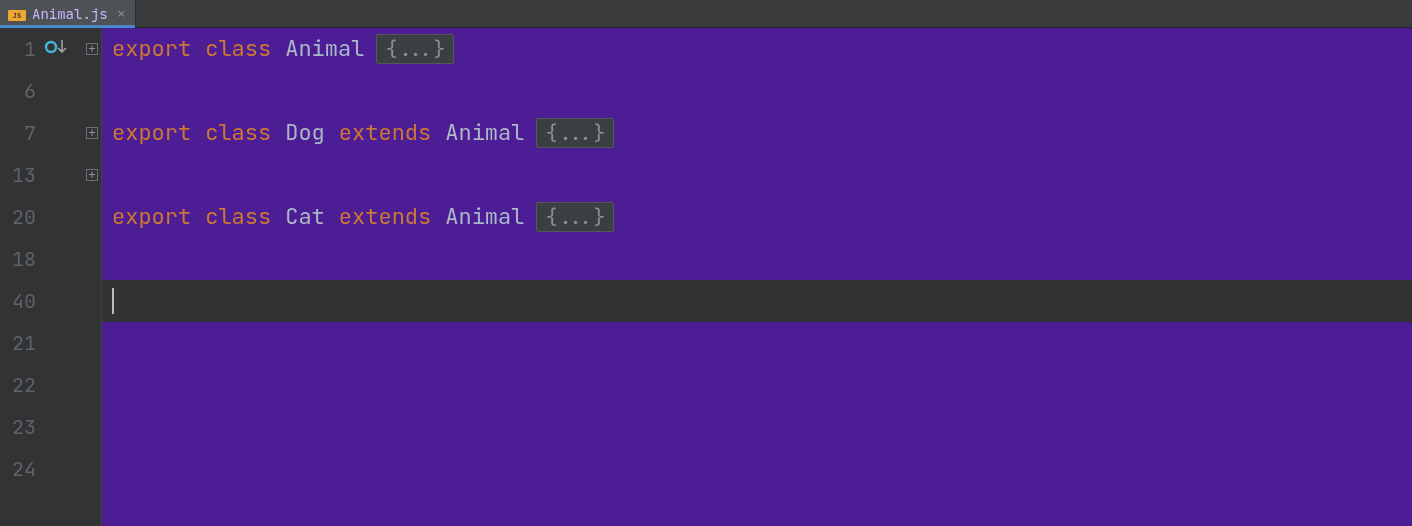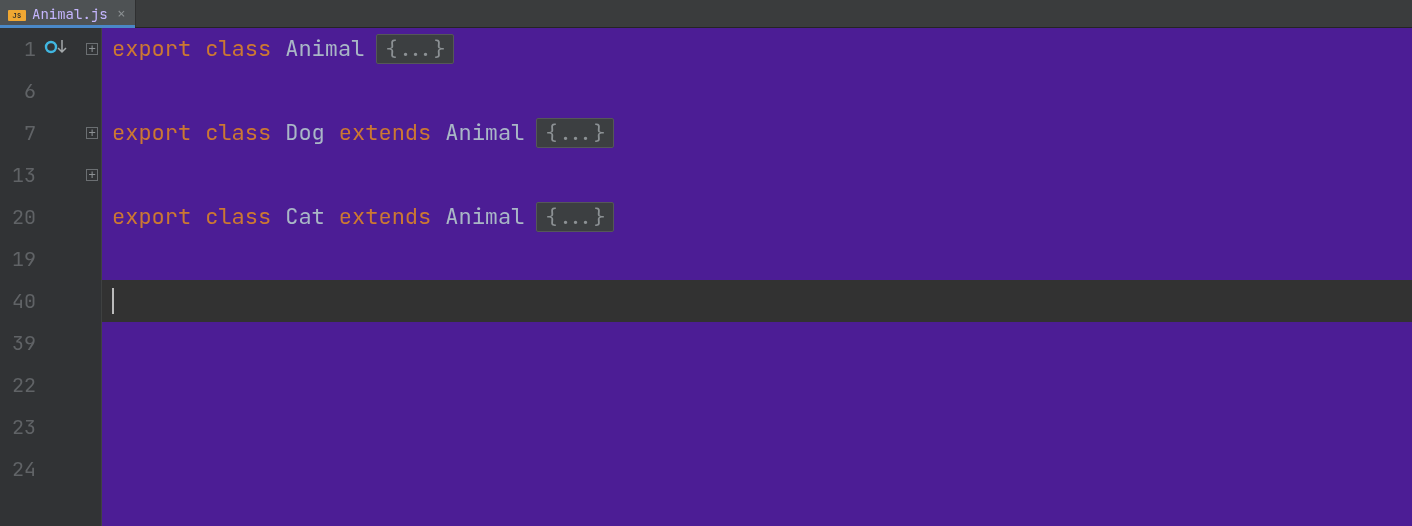--- a/index.html
+++ b/index.html
@@ -211,28 +211,28 @@
     <div class="gutter-row">
       <span class="line-number">13</span>
       <span class="fold-toggle">+</span>
     </div>
 
     <div class="gutter-row">
       <span class="line-number">20</span>
     </div>
 
     <div class="gutter-row">
-      <span class="line-number">19</span>
+      <span class="line-number">18</span>
     </div>
 
     <div class="gutter-row">
       <span class="line-number">40</span>
     </div>
     <div class="gutter-row">
-      <span class="line-number">39</span>
+      <span class="line-number">21</span>
     </div>
     <div class="gutter-row">
       <span class="line-number">22</span>
     </div>
     <div class="gutter-row">
       <span class="line-number">23</span>
     </div>
     <div class="gutter-row">
       <span class="line-number">24</span>
     </div>

